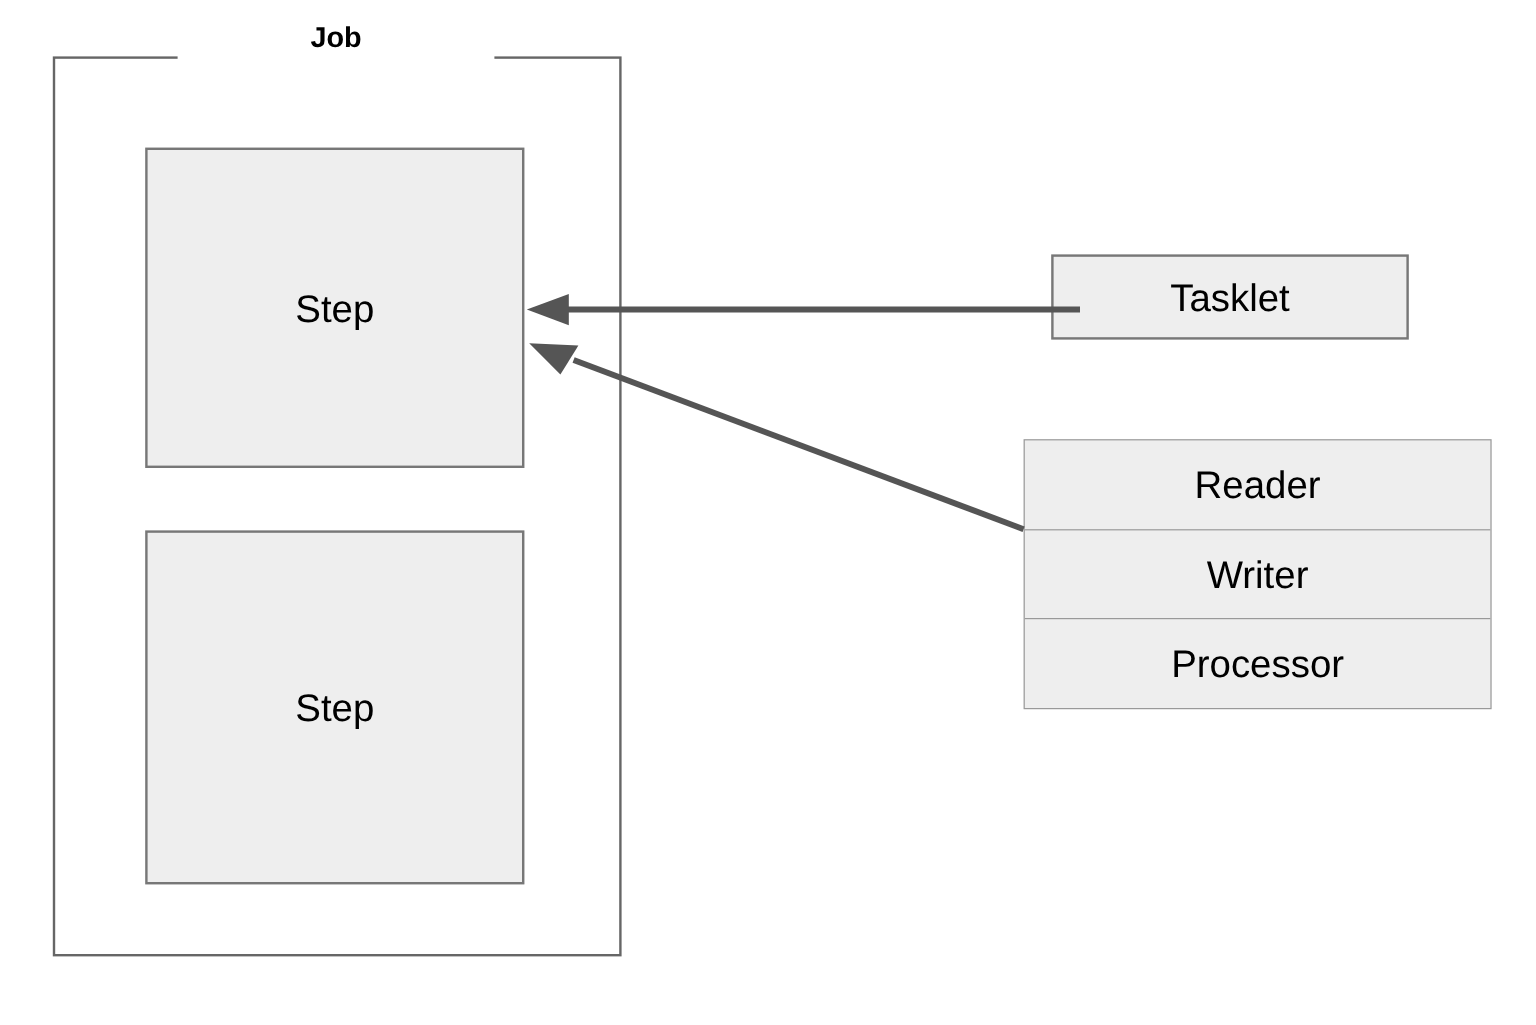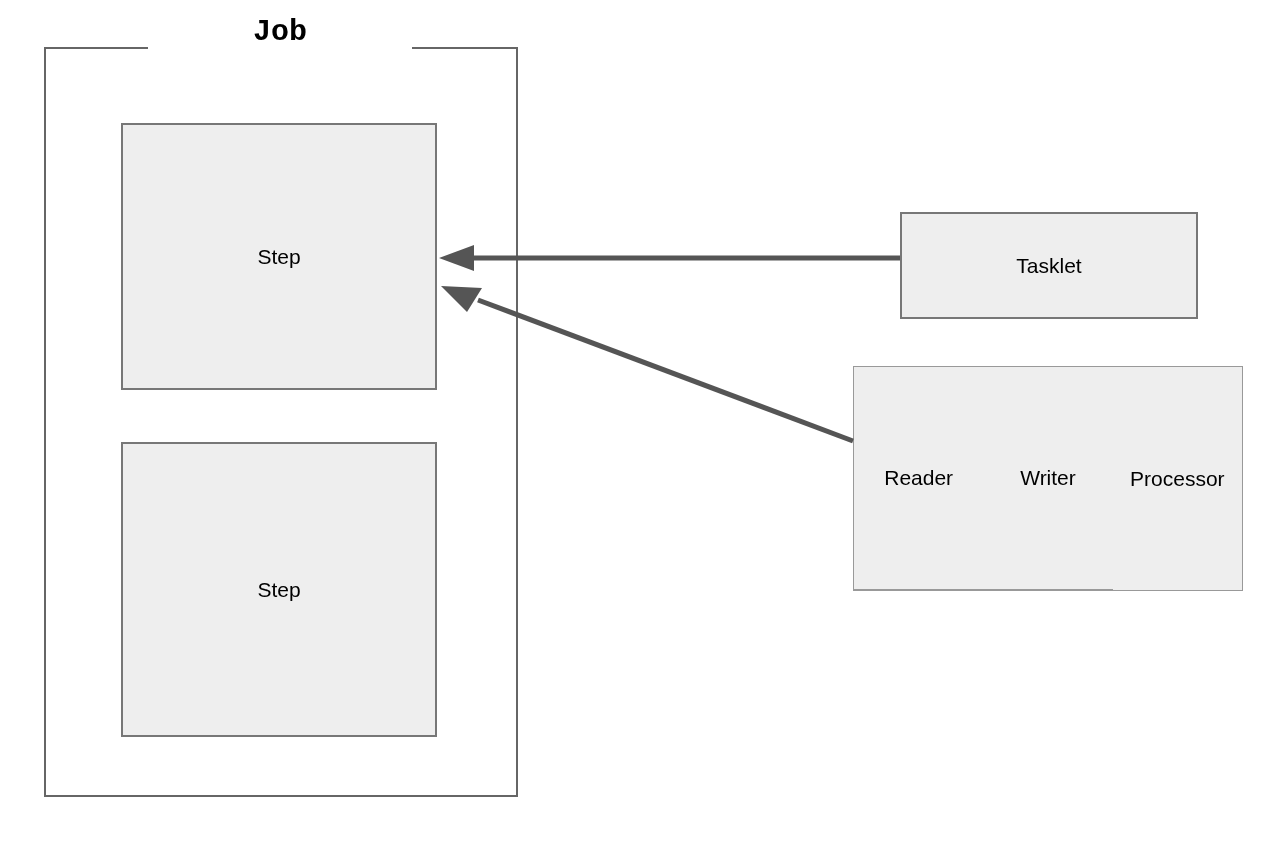--- a/index.html
+++ b/index.html
@@ -37,74 +37,73 @@
     width: 264px;
     height: 14px;
     background: #ffffff;
   }
   .job-title {
     position: absolute;
     left: 148px;
     top: 14px;
     width: 264px;
     text-align: center;
-    font-size: 30px;
+    font-size: 24px;
     font-weight: bold;
     color: #000000;
     line-height: 36px;
     letter-spacing: 0px;
-    font-family: Liberation Mono, monospace;
   }
   
   .box {
     position: absolute;
     box-sizing: border-box;
     background: #eeeeee;
     border: 2px solid #777777;
     display: flex;
     align-items: center;
     justify-content: center;
   }
   .box-label {
-    font-size: 21px;
+    font-size: 32px;
     color: #000000;
     line-height: 30px;
     text-align: center;
     white-space: nowrap;
   }
   .step-box-1 {
     left: 121px;
     top: 123px;
     width: 316px;
     height: 267px;
   }
   .step-box-2 {
     left: 121px;
     top: 442px;
     width: 316px;
     height: 295px;
   }
   .tasklet-box {
-    left: 900px;
+    left: 876px;
     top: 212px;
     width: 298px;
-    height: 107px;
+    height: 71px;
   }
   
   .chunk-stack {
     position: absolute;
     left: 853px;
     top: 366px;
     width: 390px;
     height: 225px;
     box-sizing: border-box;
     border: 1px solid #999999;
     background: #eeeeee;
     display: flex;
-    flex-direction: row;
+    flex-direction: column;
   }
   .chunk-row {
     flex: 1 1 0;
     display: flex;
     align-items: center;
     justify-content: center;
     border-bottom: 1px solid #999999;
     box-sizing: border-box;
   }
   .chunk-row:last-child {

